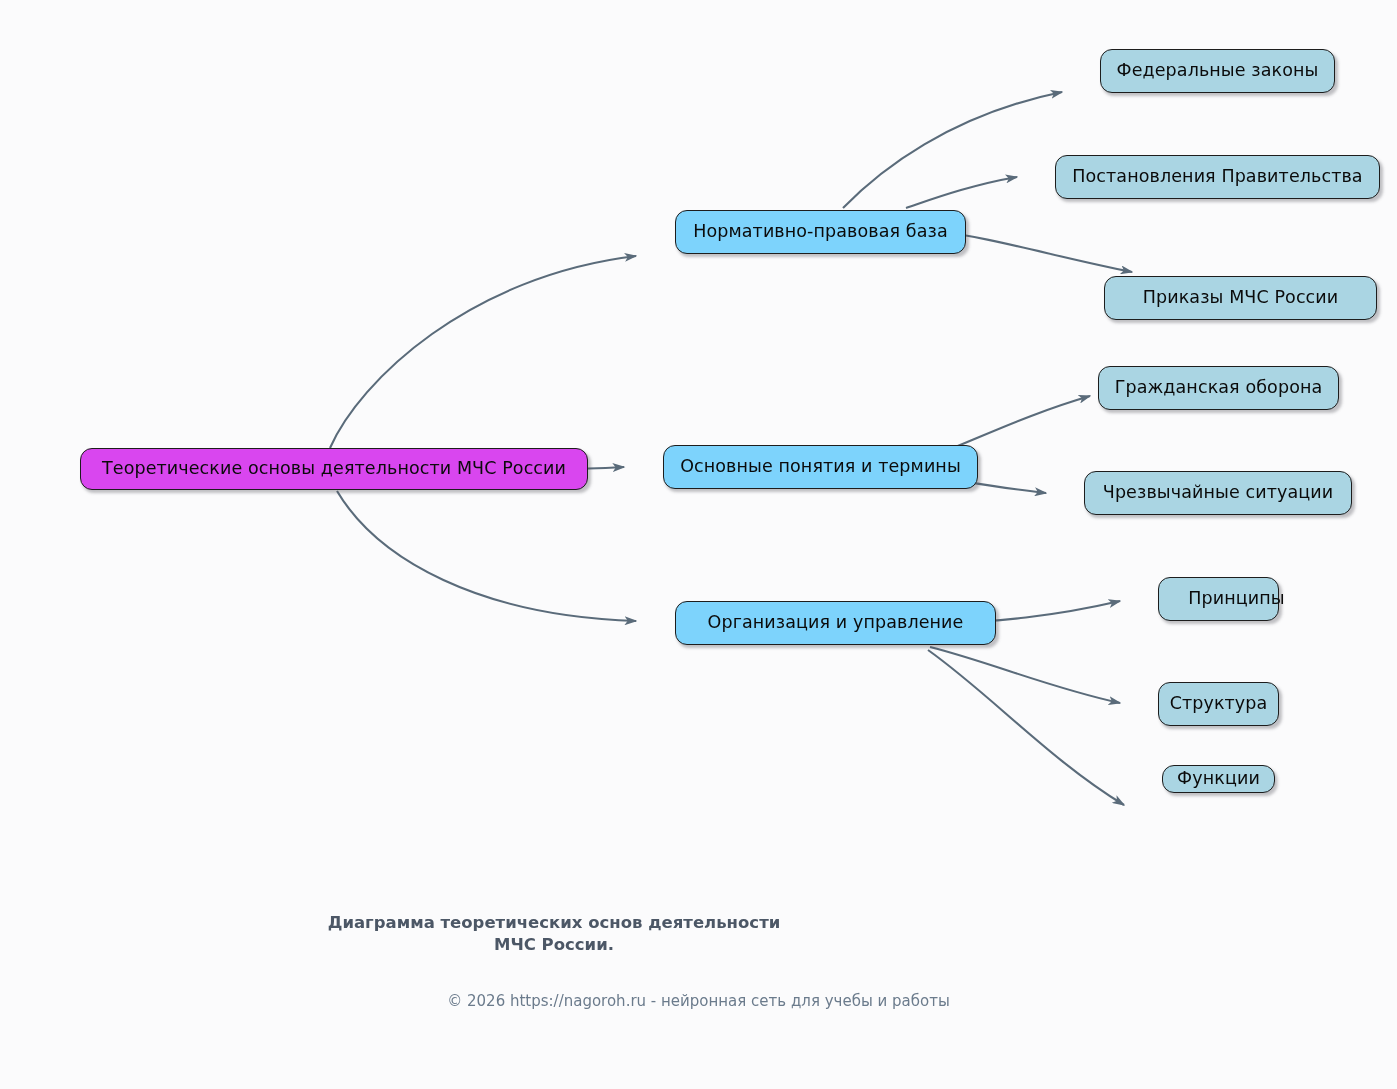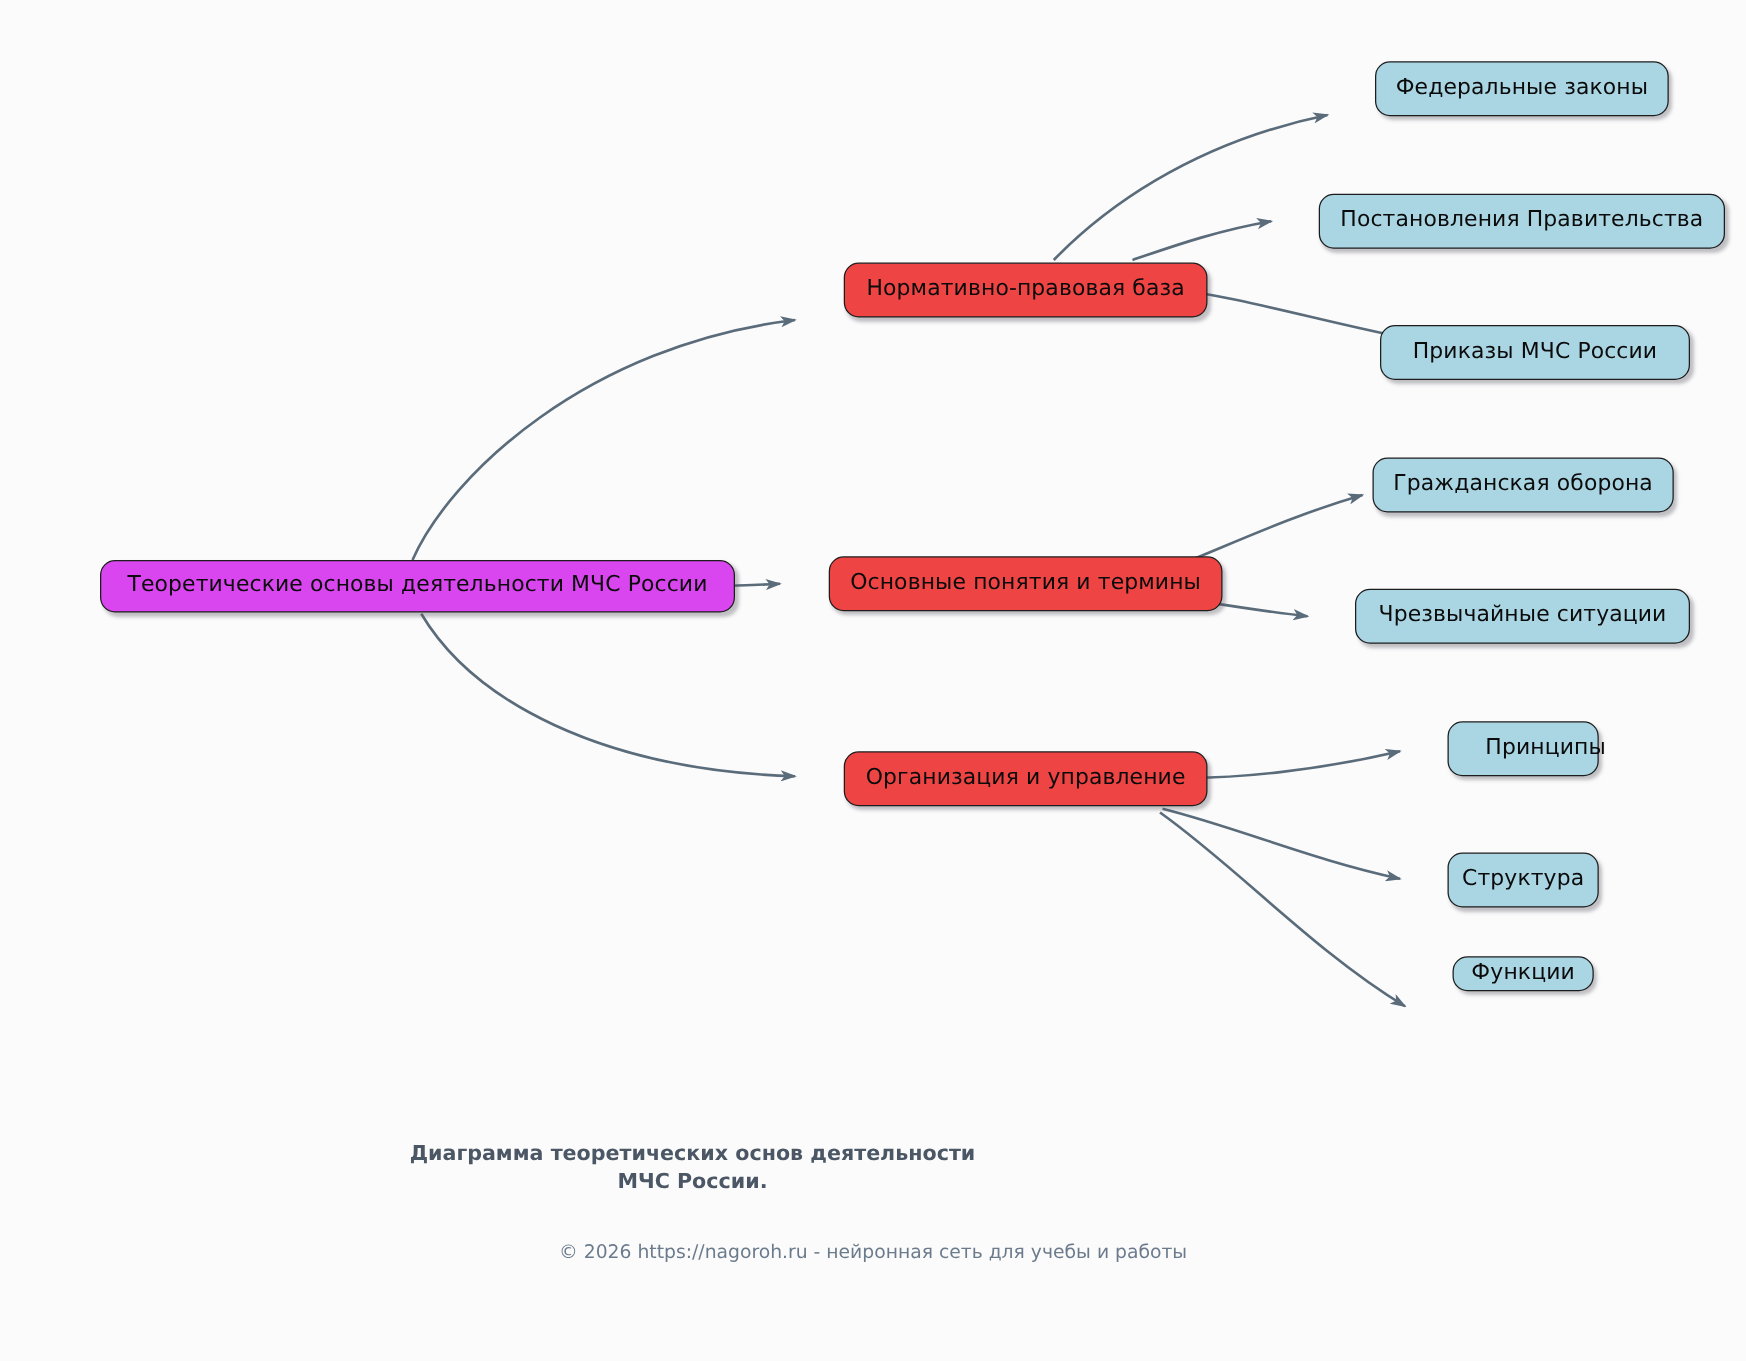--- a/index.html
+++ b/index.html
@@ -49,35 +49,35 @@
     letter-spacing: 0.1px;
     white-space: nowrap;
     user-select: none;
     margin-left: 32px;
   }
 
   .node-root {
     background: #d946ef;
   }
   .node-branch {
-    background: #ef4444;
+    background: #7dd3fc;
   }
   .node-leaf {
     background: #aad5e3;
   }
 
   
   #node-root         { left: 48px;   top: 448px; width: 508px; height: 42px; }
   #node-legal        { left: 643px;  top: 210px; width: 291px; height: 44px; }
   #node-concepts     { left: 631px;  top: 445px; width: 315px; height: 44px; }
-  #node-organization { left: 643px;  top: 601px; width: 291px; height: 44px; }
+  #node-organization { left: 643px;  top: 601px; width: 321px; height: 44px; }
 
   #node-federal-laws    { left: 1068px; top: 49px;  width: 235px; height: 44px; }
   #node-gov-resolutions { left: 1023px; top: 155px; width: 325px; height: 44px; }
-  #node-mchs-orders     { left: 1072px; top: 260px; width: 248px; height: 44px; text-align: right; }
+  #node-mchs-orders     { left: 1072px; top: 276px; width: 273px; height: 44px; text-align: right; }
 
   #node-civil-defense   { left: 1066px; top: 366px; width: 241px; height: 44px; }
   #node-emergencies     { left: 1052px; top: 471px; width: 268px; height: 44px; }
 
   #node-principles      { left: 1126px; top: 577px; width: 121px; height: 44px; padding-left: 36px; }
   #node-structure       { left: 1126px; top: 682px; width: 121px; height: 44px; }
   #node-functions       { left: 1130px; top: 765px; width: 113px; height: 28px; }
 
   
   #caption-block {

